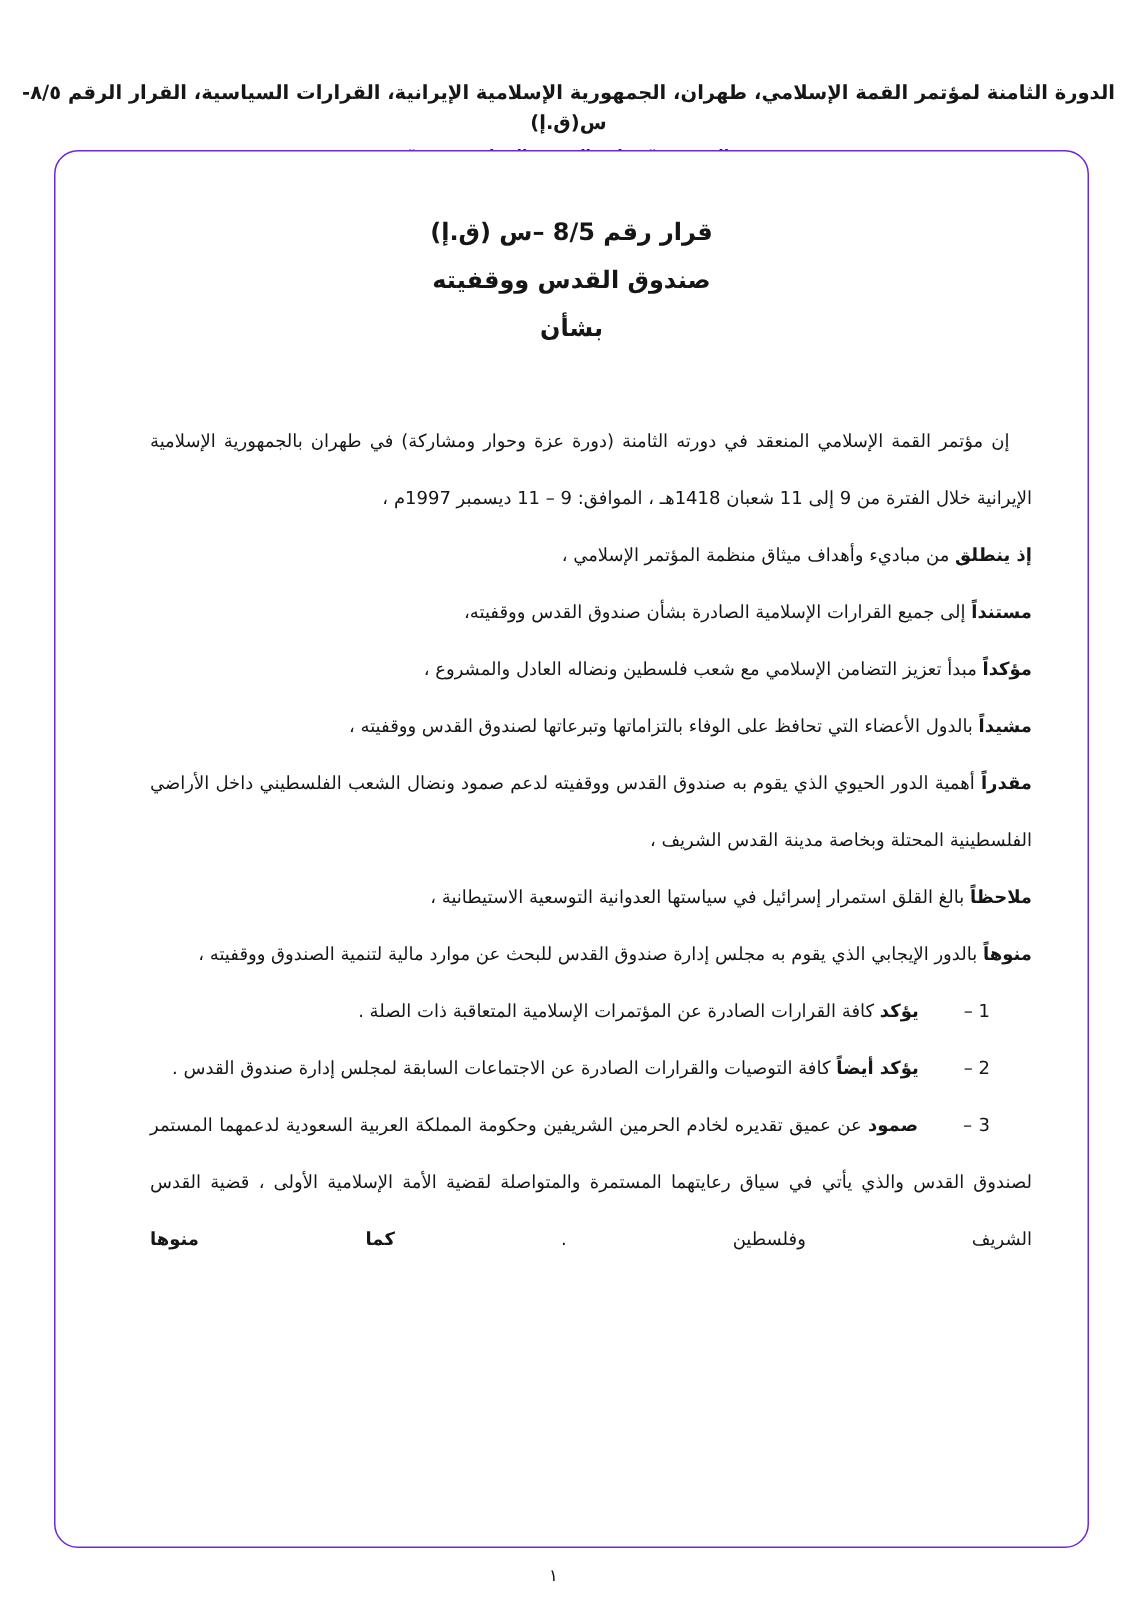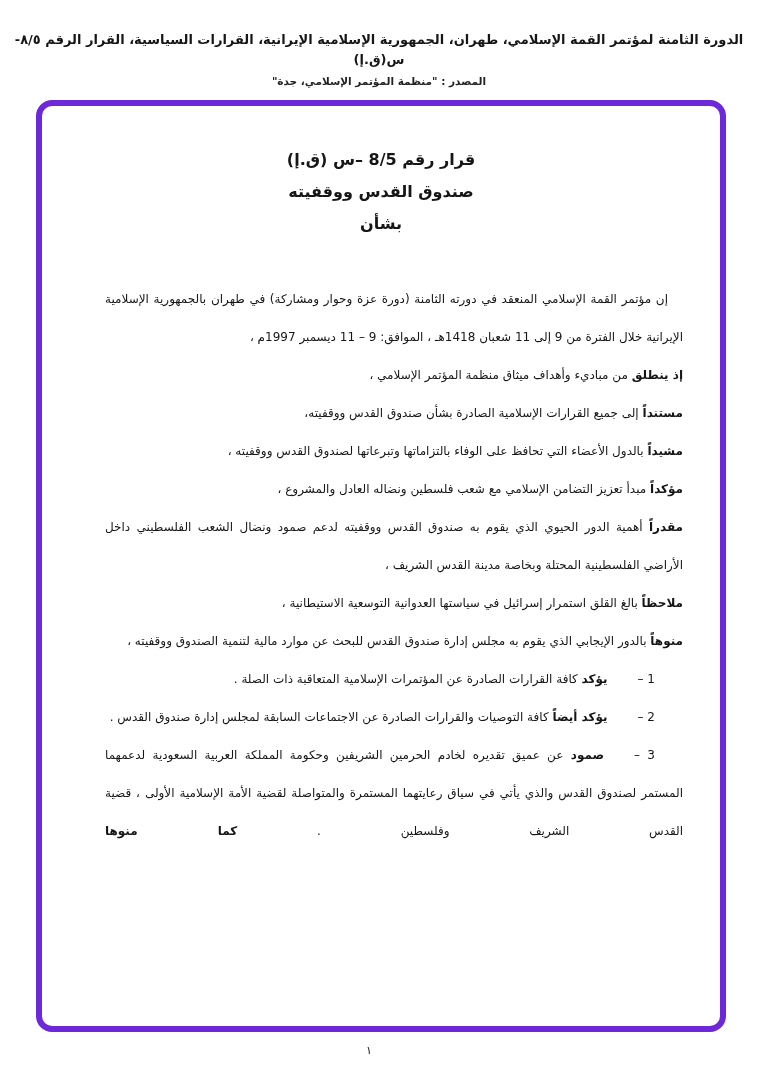--- a/index.html
+++ b/index.html
@@ -4,25 +4,25 @@
 <style>
   html,body{margin:0;padding:0;}
   body{
     width:758px;height:1078px;position:relative;background:#ffffff;
     font-family:"DejaVu Sans",sans-serif;color:#161616;overflow:hidden;
   }
   .top-header{
     position:absolute;top:30px;left:0;width:758px;
     text-align:center;direction:rtl;
   }
-  .hl1{font-size:13px;font-weight:bold;letter-spacing:0;line-height:20px;}
+  .hl1{font-size:13px;font-weight:bold;letter-spacing:0;line-height:20px;margin-top:23px;}
   .hl2{font-size:10.5px;font-weight:bold;margin-top:5px;color:#222;}
   .frame{
     position:absolute;left:36px;top:100px;width:690px;height:932px;
-    box-sizing:border-box;border:6px solid #6d28d9;border-radius:16px;
+    box-sizing:border-box;border:1px solid #6d28d9;border-radius:16px;
     overflow:hidden;background:#ffffff;
   }
   .title-block{
     padding-top:38px;text-align:center;direction:rtl;
     font-weight:bold;font-size:16px;line-height:32px;
   }
   .doc-body{
     direction:rtl;text-align:justify;
     font-size:12px;line-height:38px;
     margin:40px 37px 0 63px;
@@ -58,23 +58,23 @@
   </div>
 
   <div class="doc-body">
 
     <p class="intro">إن مؤتمر القمة الإسلامي المنعقد في دورته الثامنة (دورة عزة وحوار ومشاركة) في طهران بالجمهورية الإسلامية الإيرانية خلال الفترة من 9 إلى 11 شعبان 1418هـ ، الموافق: 9 – 11 ديسمبر 1997م ،</p>
 
     <p class="clause"><span class="lead">إذ ينطلق</span><span> من مباديء وأهداف ميثاق منظمة المؤتمر الإسلامي ،</span></p>
 
     <p class="clause"><span class="lead">مستنداً</span><span> إلى جميع القرارات الإسلامية الصادرة بشأن صندوق القدس ووقفيته،</span></p>
 
+    <p class="clause"><span class="lead">مؤكداً</span><span> مبدأ تعزيز التضامن الإسلامي مع شعب فلسطين ونضاله العادل والمشروع ،</span></p>
+
     <p class="clause"><span class="lead">مشيداً</span><span> بالدول الأعضاء التي تحافظ على الوفاء بالتزاماتها وتبرعاتها لصندوق القدس ووقفيته ،</span></p>
-
-    <p class="clause"><span class="lead">مؤكداً</span><span> مبدأ تعزيز التضامن الإسلامي مع شعب فلسطين ونضاله العادل والمشروع ،</span></p>
 
     <p class="clause"><span class="lead">مقدراً</span><span> أهمية الدور الحيوي الذي يقوم به صندوق القدس ووقفيته لدعم صمود ونضال الشعب الفلسطيني داخل الأراضي الفلسطينية المحتلة وبخاصة مدينة القدس الشريف ،</span></p>
 
     <p class="clause"><span class="lead">ملاحظاً</span><span> بالغ القلق استمرار إسرائيل في سياستها العدوانية التوسعية الاستيطانية ،</span></p>
 
     <p class="clause"><span class="lead">منوهاً</span><span> بالدور الإيجابي الذي يقوم به مجلس إدارة صندوق القدس للبحث عن موارد مالية لتنمية الصندوق ووقفيته ،</span></p>
 
     <p class="item"><span class="num">1 –</span><span class="lead">يؤكد</span><span> كافة القرارات الصادرة عن المؤتمرات الإسلامية المتعاقبة ذات الصلة .</span></p>
 
     <p class="item"><span class="num">2 –</span><span class="lead">يؤكد أيضاً</span><span> كافة التوصيات والقرارات الصادرة عن الاجتماعات السابقة لمجلس إدارة صندوق القدس .</span></p>

